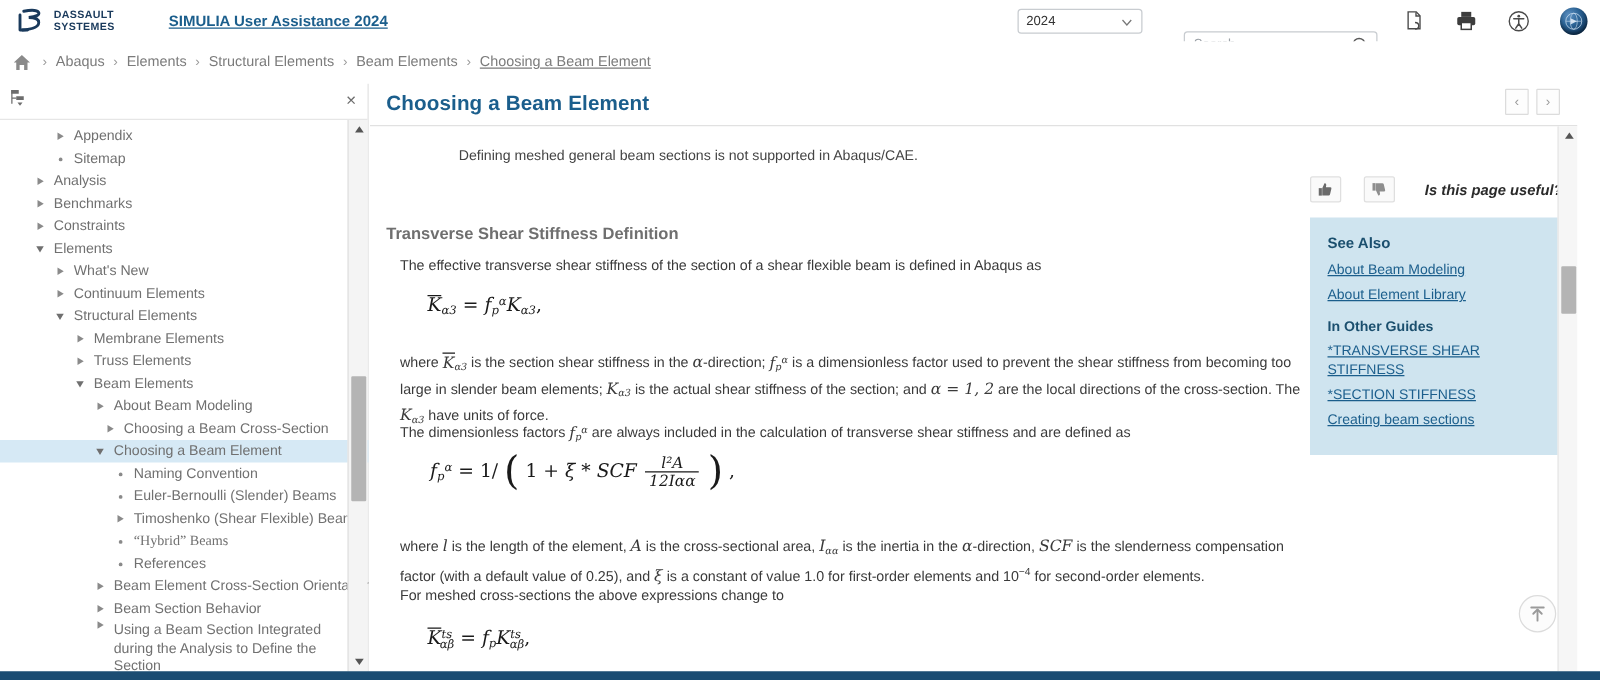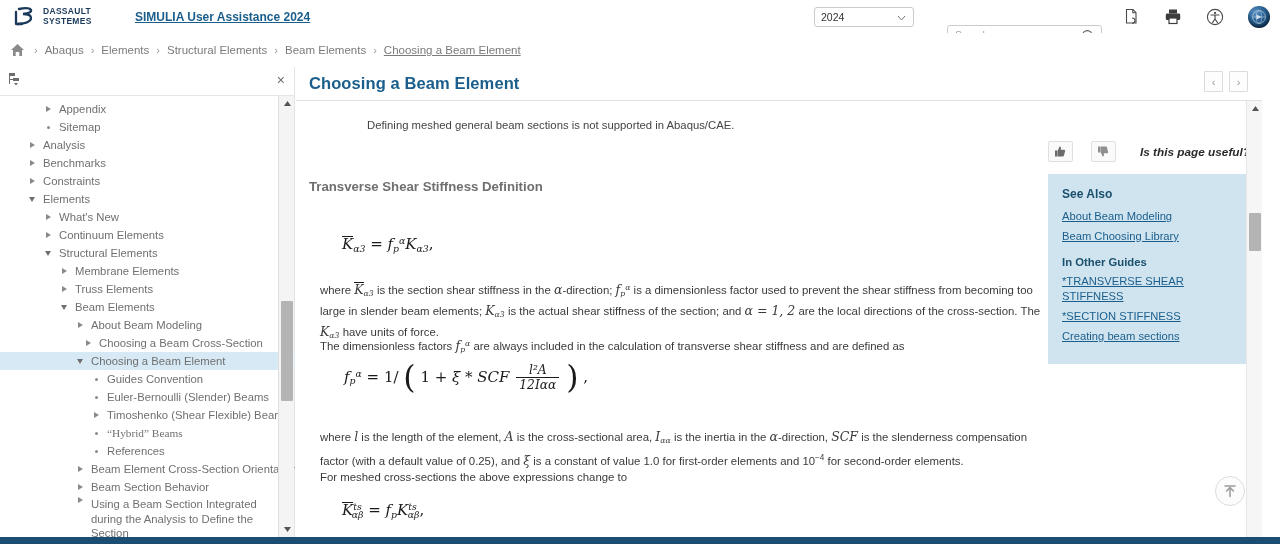--- a/index.html
+++ b/index.html
@@ -357,21 +357,21 @@
         <div class="tnode sel" style="padding-left: 74px;">
           <span class="tw">
             <span class="tri down"></span>
           </span>
           <span class="tlabel">Choosing a Beam Element</span>
         </div>
         <div class="tnode" style="padding-left: 90px;">
           <span class="tw">
             <span class="dot"></span>
           </span>
-          <span class="tlabel">Guides Convention</span>
+          <span class="tlabel">Naming Convention</span>
         </div>
         <div class="tnode" style="padding-left: 90px;">
           <span class="tw">
             <span class="dot"></span>
           </span>
           <span class="tlabel">Euler-Bernoulli (Slender) Beams</span>
         </div>
         <div class="tnode" style="padding-left: 90px;">
           <span class="tw">
             <span class="tri right"></span>
@@ -433,20 +433,21 @@
         <div class="nav-btn">›</div>
       </div>
     </div>
 
     <div class="doc-body">
 
       <div class="note">Defining meshed general beam sections is not supported in Abaqus/CAE.</div>
 
       <div class="h2">Transverse Shear Stiffness Definition</div>
 
+      <div class="para p1">The effective transverse shear stiffness of the section of a shear flexible beam is defined in Abaqus as</div>
 
       <div class="eq eq1">
         <span class="ovb"><span class="mi">K</span></span><sub class="s">α3</sub>
         <span class="mup"> = </span>
         <span class="mi">f</span><sub class="s">p</sub><sup class="s">α</sup><span class="mi">K</span><sub class="s">α3</sub><span class="mup">,</span>
       </div>
 
       <div class="para p2">
         <span>where </span><span class="inl-eq"><span class="ovb">K</span><sub class="s">α3</sub></span><span> is the section shear stiffness in the </span><span class="inl-eq">α</span><span>-direction; </span><span class="inl-eq">f<sub class="s">p</sub><sup class="s">α</sup></span><span> is a dimensionless factor used to prevent the shear stiffness from becoming too large in slender beam elements; </span><span class="inl-eq">K<sub class="s">α3</sub></span><span> is the actual shear stiffness of the section; and </span><span class="inl-eq">α = 1, 2</span><span> are the local directions of the cross-section. The </span><span class="inl-eq">K<sub class="s">α3</sub></span><span> have units of force.</span>
       </div>
@@ -494,21 +495,21 @@
               <rect x="1" y="1.5" width="2.5" height="6" fill="#8e8e8e"></rect>
             </svg>
           </div>
           <div class="useful-lbl">Is this page useful?</div>
         </div>
 
         <div class="seealso">
           <div class="sa-title">See Also</div>
           <div id="sa-links">
               <span class="sa-link">About Beam Modeling</span>
-              <span class="sa-link">Beam Choosing Library</span>
+              <span class="sa-link">About Element Library</span>
             </div>
           <div class="sa-sub">In Other Guides</div>
           <div id="og-links">
               <span class="sa-link">*TRANSVERSE SHEAR STIFFNESS</span>
               <span class="sa-link">*SECTION STIFFNESS</span>
               <span class="sa-link">Creating beam sections</span>
             </div>
         </div>
       </div>
 

